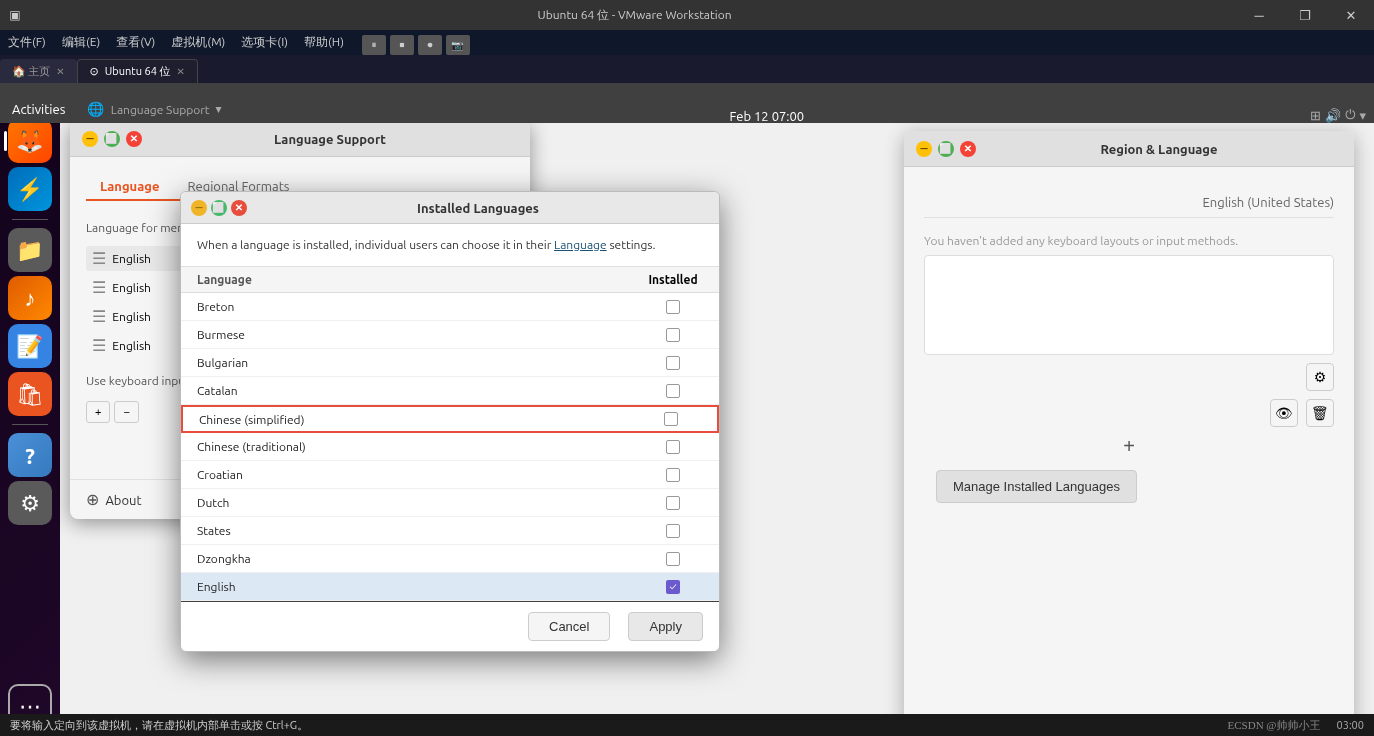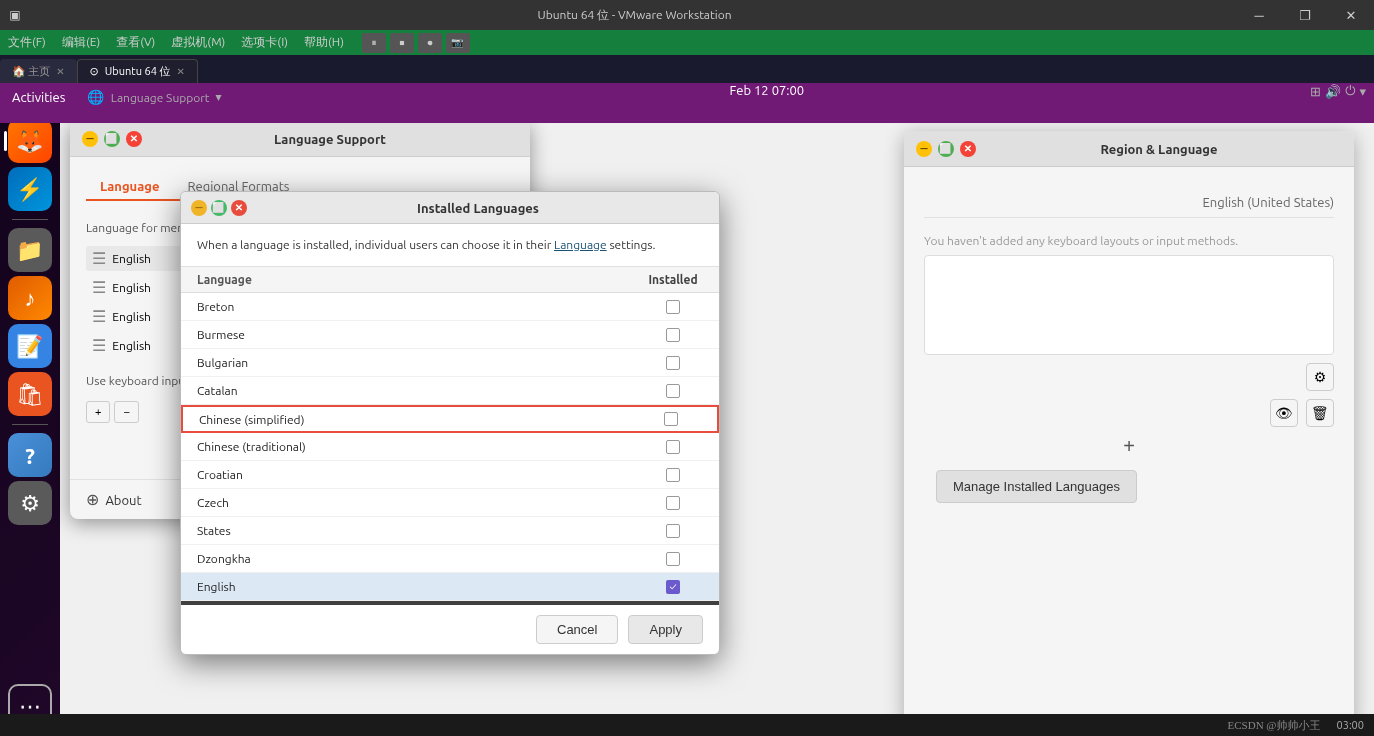--- a/index.html
+++ b/index.html
@@ -18,21 +18,21 @@
       color: #ccc; font-size: 12px; z-index: 100;
     }
     .vmware-titlebar .icon { width: 20px; height: 30px; display: flex; align-items: center; justify-content: center; margin-left: 5px; }
     .vmware-titlebar .title { flex: 1; padding-left: 8px; text-align: center; }
     .vmware-titlebar .win-controls { display: flex; }
     .vmware-titlebar .win-btn { width: 46px; height: 30px; display: flex; align-items: center; justify-content: center; font-size: 13px; cursor: pointer; }
 
     
     .vmware-menubar {
       position: absolute; top: 30px; left: 0; right: 0; height: 25px;
-      background: #15803d; display: flex; align-items: center;
+      background: #0f172a; display: flex; align-items: flex-end;
       color: #ccc; font-size: 12px; z-index: 100;
     }
     .vmware-menubar .menu-item { padding: 0 8px; height: 25px; display: flex; align-items: center; cursor: pointer; }
     .vmware-menubar .toolbar { margin-left: 10px; display: flex; align-items: center; gap: 4px; }
     .vmware-menubar .tb-btn { width: 24px; height: 20px; background: #555; border-radius: 2px; cursor: pointer; display: flex; align-items: center; justify-content: center; font-size: 10px; color: #ccc; }
 
     
     .browser-tabs {
       position: absolute; top: 55px; left: 0; right: 0; height: 28px;
       background: #1a1a2e; display: flex; align-items: end; z-index: 100;
@@ -41,21 +41,21 @@
       height: 24px; padding: 0 12px; display: flex; align-items: center; gap: 6px;
       font-size: 11px; cursor: pointer; border-radius: 4px 4px 0 0;
     }
     .browser-tab.inactive { background: #2a2a3e; color: #999; }
     .browser-tab.active { background: #1e1e2e; color: #fff; border: 1px solid #444; border-bottom: none; }
     .browser-tab .tab-close { font-size: 10px; color: #888; }
 
     
     .ubuntu-panel {
       position: absolute; top: 83px; left: 0; right: 0; height: 40px;
-      background: #701a75; display: flex; align-items: flex-start; z-index: 100;
+      background: #404040; display: flex; align-items: flex-end; z-index: 100;
     }
     .ubuntu-panel .activities {
       padding: 0 12px; color: #fff; font-size: 13px; cursor: pointer; height: 28px;
       display: flex; align-items: center;
     }
     .ubuntu-panel .app-indicator {
       display: flex; align-items: center; gap: 6px; padding: 0 10px;
       color: #aaa; font-size: 12px; cursor: pointer; height: 28px;
     }
     .ubuntu-panel .app-indicator .globe { font-size: 14px; }
@@ -168,39 +168,39 @@
     .il-btn.close-x { background: #e74c3c; color: #fff; font-weight: bold; }
     .il-description {
       padding: 12px 16px; font-size: 12px; color: #333; line-height: 1.5;
       border-bottom: 1px solid #e0e0e0;
     }
     .il-list-header {
       display: flex; align-items: center; padding: 6px 16px;
       background: #f5f5f5; border-bottom: 1px solid #ddd;
     }
     .il-list-header .col-lang { flex: 1; font-size: 12px; color: #555; font-weight: 600; }
-    .il-list-header .col-installed { font-size: 12px; color: #404040; font-weight: 600; width: 60px; text-align: center; }
-    .il-list { max-height: 320px; overflow-y: auto; border-bottom: 4px solid #404040; }
+    .il-list-header .col-installed { font-size: 12px; color: #000000; font-weight: 600; width: 60px; text-align: center; }
+    .il-list { max-height: 320px; overflow-y: auto; border-bottom: 1px solid #404040; }
     .il-list-item {
       display: flex; align-items: center; padding: 5px 16px;
       border-bottom: 1px solid #f0f0f0; min-height: 28px;
     }
     .il-list-item.selected-row { background: #dde8f5; }
     .il-list-item .lang-name { flex: 1; font-size: 12px; color: #222; }
     .il-list-item .lang-check { width: 60px; display: flex; justify-content: center; }
     .checkbox-checked { width: 14px; height: 14px; background: #6a5acd; border: none; border-radius: 2px; display: flex; align-items: center; justify-content: center; color: #fff; font-size: 10px; }
     .checkbox-unchecked { width: 14px; height: 14px; background: #fff; border: 1px solid #999; border-radius: 2px; }
 
     
     .chinese-simplified-row {
       border: 2px solid #e74c3c !important;
     }
 
     .il-footer {
-      display: flex; align-items: center; justify-content: flex-end; gap: 10px;
+      display: flex; align-items: center; justify-content: flex-end; gap: 18px;
       padding: 10px 16px;
     }
     .il-cancel-btn, .il-apply-btn {
       padding: 6px 20px; border-radius: 4px; font-size: 13px; cursor: pointer; border: 1px solid #ccc;
     }
     .il-cancel-btn { background: #f5f5f5; color: #333; }
     .il-apply-btn { background: #e8e8e8; color: #333; }
 
     
     .status-bar {
@@ -446,21 +446,21 @@
 
       <div class="il-list-item">
         <span class="lang-name">Croatian</span>
         <div class="lang-check">
             <div class="checkbox-unchecked"></div>
           </div>
       </div>
 
 
       <div class="il-list-item">
-        <span class="lang-name">Czech</span>
+        <span class="lang-name">Dutch</span>
         <div class="lang-check">
             <div class="checkbox-unchecked"></div>
           </div>
       </div>
 
       <div class="il-list-item">
         <span class="lang-name">States</span>
         <div class="lang-check">
             <div class="checkbox-unchecked"></div>
           </div>
@@ -484,15 +484,16 @@
 
     <div class="il-footer">
       <button class="il-cancel-btn">Cancel</button>
       <button class="il-apply-btn">Apply</button>
     </div>
   </div>
 
 </div>
 
 <div class="status-bar">
+  <span class="status-text">要将输入定向到该虚拟机，请在虚拟机内部单击或按 Ctrl+G。</span>
   <span class="watermark">ECSDN @帅帅小王</span>
   <span class="time">03:00</span>
 </div>
 
 </body></html>

